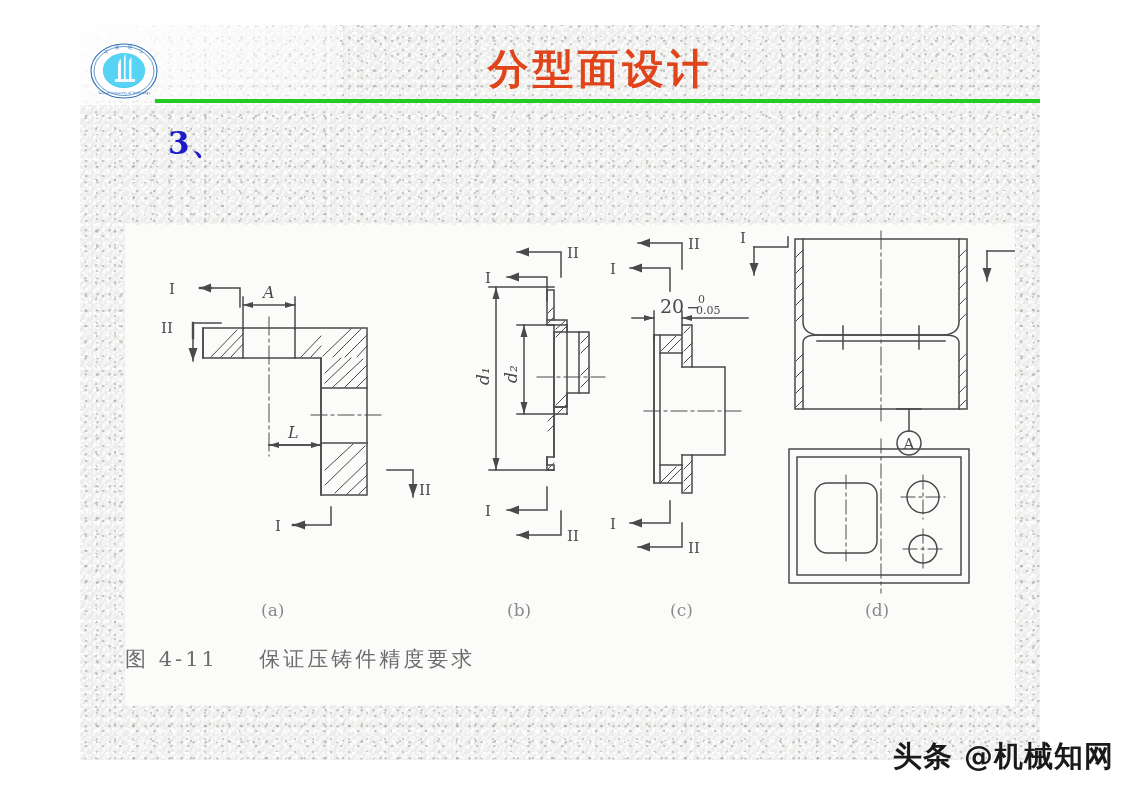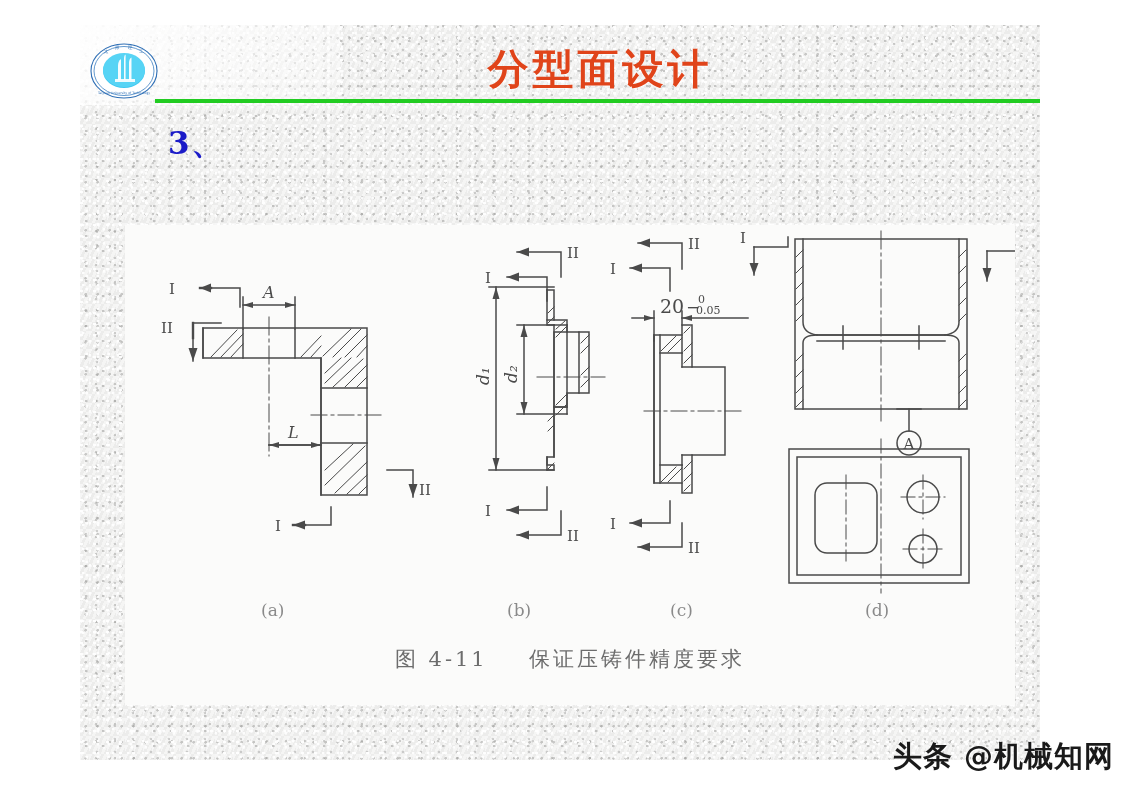--- a/index.html
+++ b/index.html
@@ -56,21 +56,21 @@
   }
   .subtitle .num{font-size:31px;margin-right:2px;}
 
   
   .figure-panel{
     position:absolute;left:125px;top:225px;width:890px;height:480px;
     background:#fbfbfa;
   }
   .fig-svg{position:absolute;left:0;top:0;}
   .fig-caption{
-    position:absolute;left:0;top:420px;width:890px;text-align:center;
+    position:absolute;left:0;top:420px;width:890px;
     color:#6d6d6d;font-size:21px;letter-spacing:3px;
     font-family:"DejaVu Serif","Liberation Serif",serif;
   }
   .sublabel{
     position:absolute;color:#8a8a8a;font-size:17px;
     font-family:"DejaVu Serif","Liberation Serif",serif;
   }
 
   
   .watermark{

